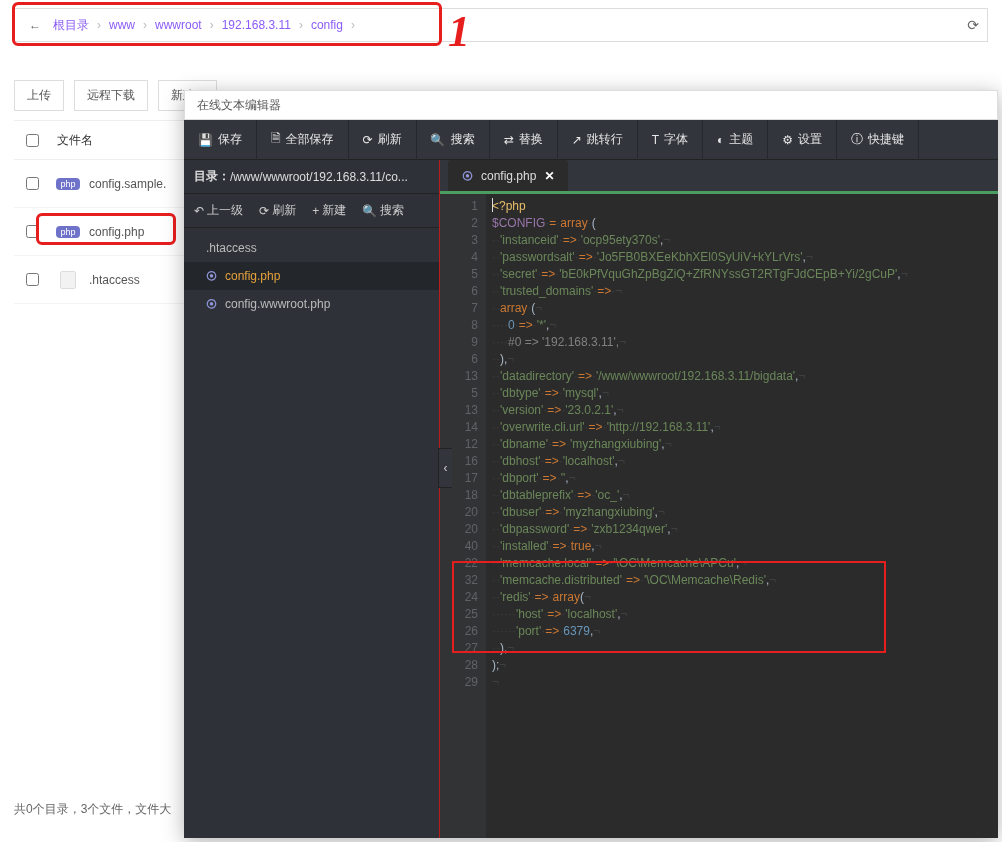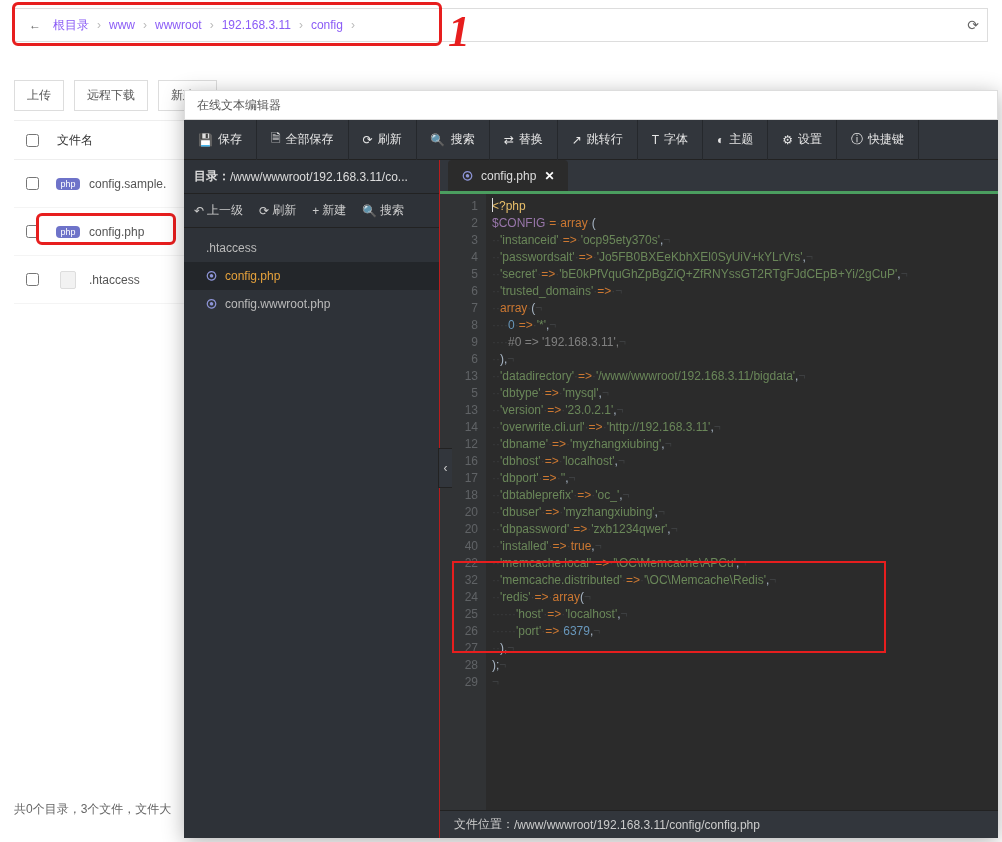--- a/index.html
+++ b/index.html
@@ -240,23 +240,19 @@
             <div>32</div>
             <div>24</div>
             <div>25</div>
             <div>26</div>
             <div>27</div>
             <div>28</div>
             <div>29</div>
           </div>
         <div class="code" id="code"><div class="cursor-line"></div><div class="line"><span class="fn">&lt;?php</span></div><div class="line"><span class="var">$CONFIG</span><span class="ws">·</span><span class="op">=</span><span class="ws">·</span><span class="kw">array</span><span class="ws">·</span>(</div><div class="line"><span class="ws">··</span><span class="str">'instanceid'</span><span class="ws">·</span><span class="arrow">=&gt;</span><span class="ws">·</span><span class="str">'ocp95ety370s'</span>,<span class="eol">¬</span></div><div class="line"><span class="ws">··</span><span class="str">'passwordsalt'</span><span class="ws">·</span><span class="arrow">=&gt;</span><span class="ws">·</span><span class="str">'Jo5FB0BXEeKbhXEl0SyUiV+kYLrVrs'</span>,<span class="eol">¬</span></div><div class="line"><span class="ws">··</span><span class="str">'secret'</span><span class="ws">·</span><span class="arrow">=&gt;</span><span class="ws">·</span><span class="str">'bE0kPfVquGhZpBgZiQ+ZfRNYssGT2RTgFJdCEpB+Yi/2gCuP'</span>,<span class="eol">¬</span></div><div class="line"><span class="ws">··</span><span class="str">'trusted_domains'</span><span class="ws">·</span><span class="arrow">=&gt;</span><span class="ws">·</span><span class="eol">¬</span></div><div class="line"><span class="ws">··</span><span class="kw">array</span><span class="ws">·</span>(<span class="eol">¬</span></div><div class="line"><span class="ws">····</span><span class="num">0</span><span class="ws">·</span><span class="arrow">=&gt;</span><span class="ws">·</span><span class="str">'*'</span>,<span class="eol">¬</span></div><div class="line"><span class="ws">····</span><span class="com">#0 =&gt; '192.168.3.11',</span><span class="eol">¬</span></div><div class="line"><span class="ws">··</span>),<span class="eol">¬</span></div><div class="line"><span class="ws">··</span><span class="str">'datadirectory'</span><span class="ws">·</span><span class="arrow">=&gt;</span><span class="ws">·</span><span class="str">'/www/wwwroot/192.168.3.11/bigdata'</span>,<span class="eol">¬</span></div><div class="line"><span class="ws">··</span><span class="str">'dbtype'</span><span class="ws">·</span><span class="arrow">=&gt;</span><span class="ws">·</span><span class="str">'mysql'</span>,<span class="eol">¬</span></div><div class="line"><span class="ws">··</span><span class="str">'version'</span><span class="ws">·</span><span class="arrow">=&gt;</span><span class="ws">·</span><span class="str">'23.0.2.1'</span>,<span class="eol">¬</span></div><div class="line"><span class="ws">··</span><span class="str">'overwrite.cli.url'</span><span class="ws">·</span><span class="arrow">=&gt;</span><span class="ws">·</span><span class="str">'http://192.168.3.11'</span>,<span class="eol">¬</span></div><div class="line"><span class="ws">··</span><span class="str">'dbname'</span><span class="ws">·</span><span class="arrow">=&gt;</span><span class="ws">·</span><span class="str">'myzhangxiubing'</span>,<span class="eol">¬</span></div><div class="line"><span class="ws">··</span><span class="str">'dbhost'</span><span class="ws">·</span><span class="arrow">=&gt;</span><span class="ws">·</span><span class="str">'localhost'</span>,<span class="eol">¬</span></div><div class="line"><span class="ws">··</span><span class="str">'dbport'</span><span class="ws">·</span><span class="arrow">=&gt;</span><span class="ws">·</span><span class="str">''</span>,<span class="eol">¬</span></div><div class="line"><span class="ws">··</span><span class="str">'dbtableprefix'</span><span class="ws">·</span><span class="arrow">=&gt;</span><span class="ws">·</span><span class="str">'oc_'</span>,<span class="eol">¬</span></div><div class="line"><span class="ws">··</span><span class="str">'dbuser'</span><span class="ws">·</span><span class="arrow">=&gt;</span><span class="ws">·</span><span class="str">'myzhangxiubing'</span>,<span class="eol">¬</span></div><div class="line"><span class="ws">··</span><span class="str">'dbpassword'</span><span class="ws">·</span><span class="arrow">=&gt;</span><span class="ws">·</span><span class="str">'zxb1234qwer'</span>,<span class="eol">¬</span></div><div class="line"><span class="ws">··</span><span class="str">'installed'</span><span class="ws">·</span><span class="arrow">=&gt;</span><span class="ws">·</span><span class="bool">true</span>,<span class="eol">¬</span></div><div class="line"><span class="ws">··</span><span class="str">'memcache.local'</span><span class="ws">·</span><span class="arrow">=&gt;</span><span class="ws">·</span><span class="str">'\OC\Memcache\APCu'</span>,<span class="eol">¬</span></div><div class="line"><span class="ws">··</span><span class="str">'memcache.distributed'</span><span class="ws">·</span><span class="arrow">=&gt;</span><span class="ws">·</span><span class="str">'\OC\Memcache\Redis'</span>,<span class="eol">¬</span></div><div class="line"><span class="ws">··</span><span class="str">'redis'</span><span class="ws">·</span><span class="arrow">=&gt;</span><span class="ws">·</span><span class="kw">array</span>(<span class="eol">¬</span></div><div class="line"><span class="ws">······</span><span class="str">'host'</span><span class="ws">·</span><span class="arrow">=&gt;</span><span class="ws">·</span><span class="str">'localhost'</span>,<span class="eol">¬</span></div><div class="line"><span class="ws">······</span><span class="str">'port'</span><span class="ws">·</span><span class="arrow">=&gt;</span><span class="ws">·</span><span class="num">6379</span>,<span class="eol">¬</span></div><div class="line"><span class="ws">··</span>),<span class="eol">¬</span></div><div class="line">);<span class="eol">¬</span></div><div class="line"><span class="eol">¬</span></div></div>
       </div>
-      <div class="status-bar">
-        <span>文件位置：</span>
-        <span>/www/wwwroot/192.168.3.11/config/config.php</span>
-      </div>
     </div>
   </div>
 </div>
 
 <div class="collapse-handle">‹</div>
 
 <div class="hi3" style="top:561px;left:452px;width:434px;height:92px"></div>
 
 </body></html>

